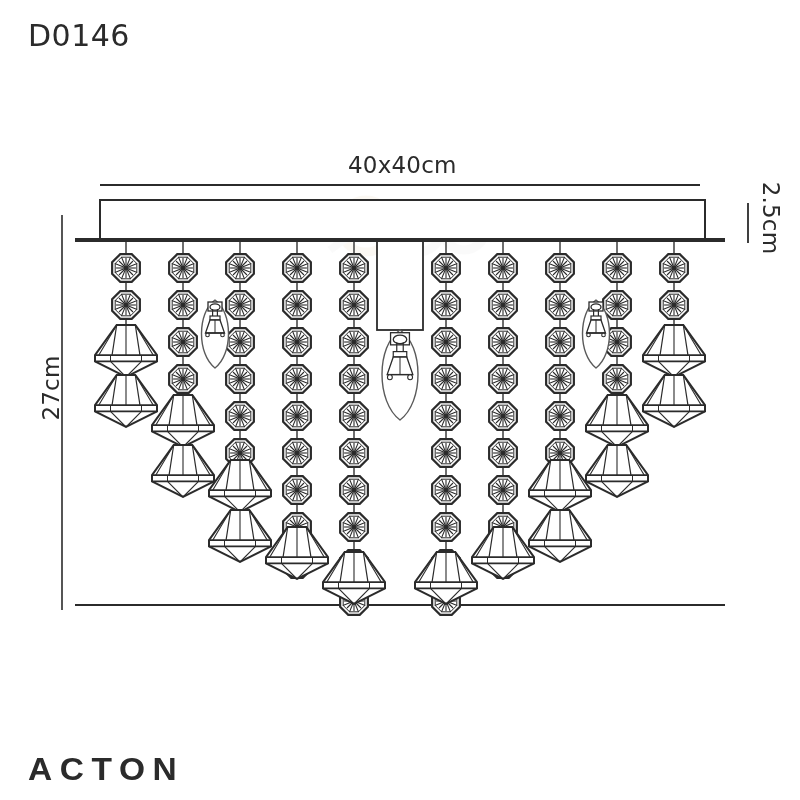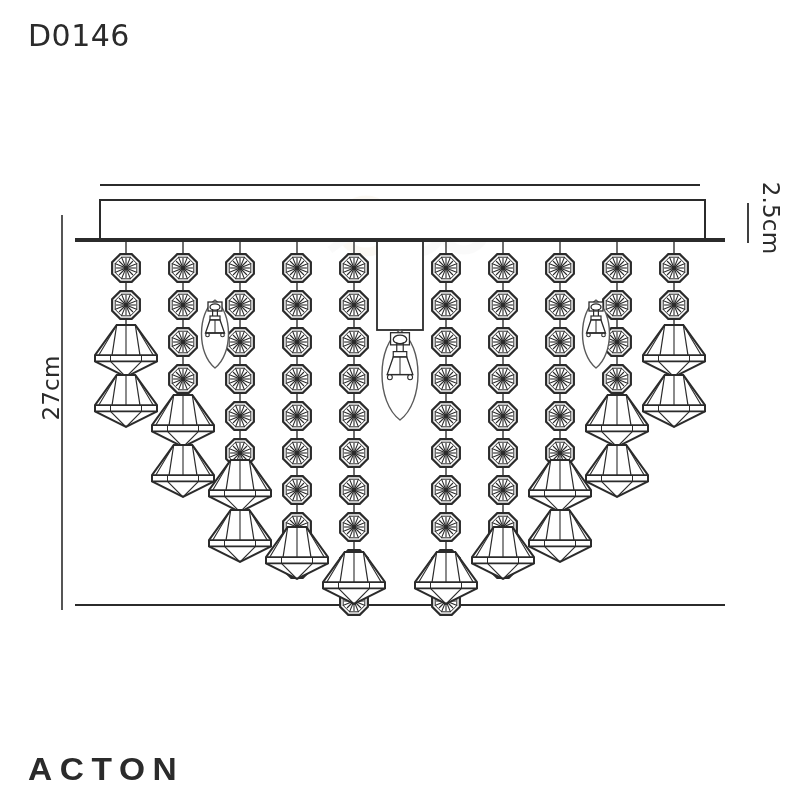--- a/index.html
+++ b/index.html
@@ -70,20 +70,21 @@
 </style>
 </head>
 <body>
 
 <div id="sheet">
 
   <div id="product-code">D0146</div>
 
   <div id="brand">ACTON</div>
 
+  <div class="dim-label" id="label-top">40x40cm</div>
 
 
   <div class="dim-label" id="label-left">27cm</div>
 
   <div class="dim-label" id="label-right">2.5cm</div>
 
   <svg id="drawing" viewBox="0 0 800 800">
 
     <g opacity="0.055">
       <circle cx="366" cy="226" r="26" fill="none" stroke="#c08a3e" stroke-width="9"></circle>

